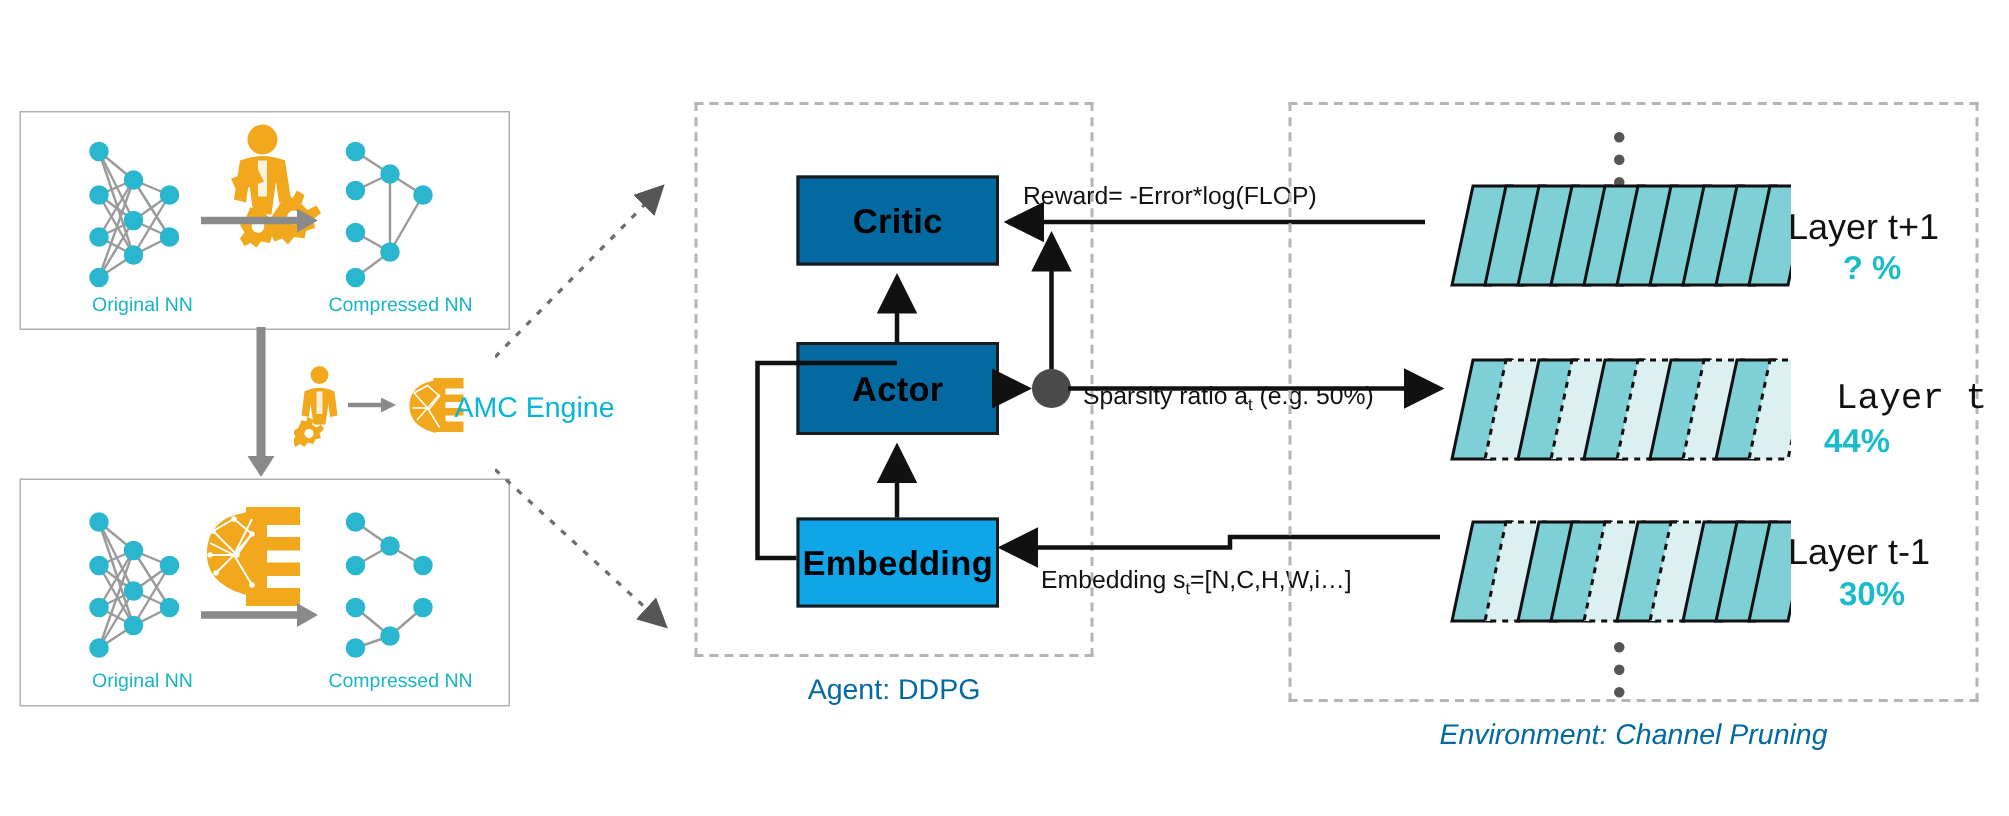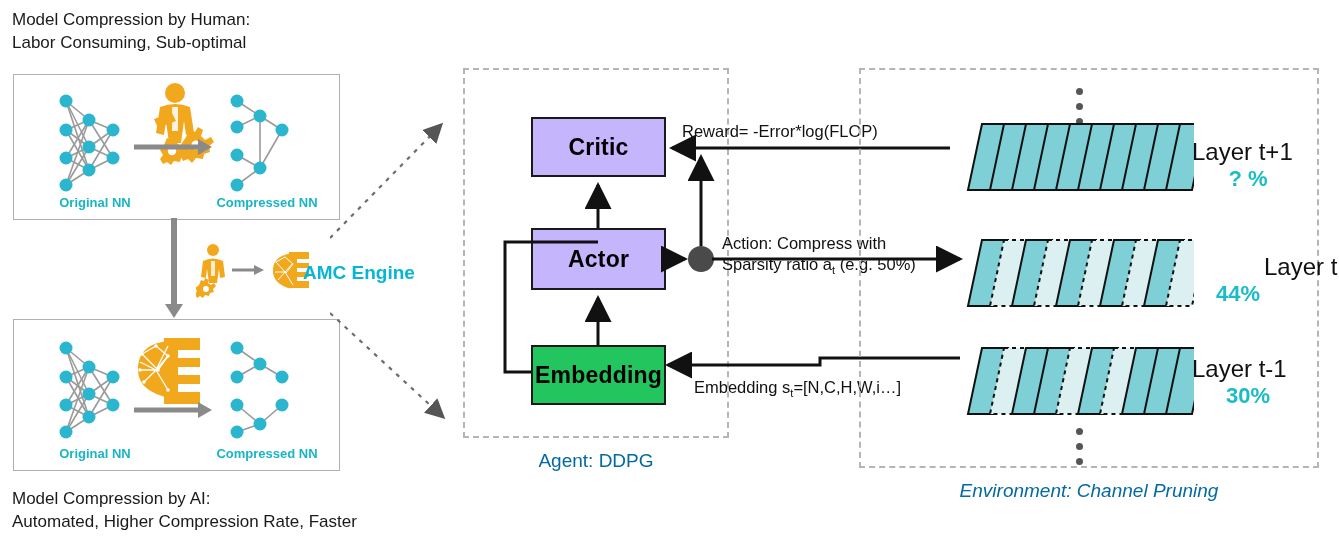--- a/index.html
+++ b/index.html
@@ -24,21 +24,20 @@
   .caption {
     font-size: 17px;
     line-height: 23px;
     color: #1a1a1a;
     white-space: pre-line;
   }
   .panel {
     border: 1px solid #b0b0b0;
     background: #ffffff;
     box-sizing: border-box;
-    font-weight: bold;
   }
   .nn-label {
     font-size: 13px;
     color: #18b5c4;
     text-align: center;
     font-family: "Liberation Sans", sans-serif;
   }
 
   
   .dashed-box {
@@ -58,22 +57,22 @@
     box-sizing: border-box;
     border: 2px solid #1a1a1a;
     display: flex;
     align-items: center;
     justify-content: center;
     font-weight: bold;
     font-size: 23px;
     color: #000000;
     letter-spacing: .2px;
   }
-  .blk.orange { background: #c4b5fd; }
-  .blk.lightblue { background: #22c55e; }
+  .blk.orange { background: #0369a1; }
+  .blk.lightblue { background: #0ea5e9; }
 
   .dot-node {
     width: 26px; height: 26px;
     border-radius: 50%;
     background: #4a4a4a;
   }
 
   
   .ann {
     font-size: 16.5px;
@@ -92,43 +91,39 @@
   .layer-pct {
     font-size: 22px;
     font-weight: bold;
     color: #19BCC8;
     white-space: nowrap;
     text-align: center;
   }
 
   .amc-label {
     font-size: 19px;
-    font-weight: bold;
+    font-weight: normal;
     color: #06B6D4;
     white-space: nowrap;
   }
 
   .vdots span {
     display: block;
     width: 7px; height: 7px;
     border-radius: 50%;
     background: #555555;
     margin-bottom: 8px;
   }
 </style>
 </head>
 <body>
 
 <div id="page">
 
-  <div class="abs caption" style="left:12px; top:8px;">Model Compression by Human:
-Labor Consuming, Sub-optimal</div>
-
-  <div class="abs caption" style="left:12px; top:487px;">Model Compression by AI:
-Automated, Higher Compression Rate, Faster</div>
+
 
   <div class="abs panel" style="left:13px; top:74px; width:327px; height:146px;">
     <svg width="325" height="144" viewBox="0 0 325 144">
 
       <g stroke="#9a9a9a" stroke-width="1.6" fill="none">
         <line x1="52" y1="26" x2="75" y2="45"></line>
           <line x1="52" y1="26" x2="75" y2="72"></line>
         <line x1="52" y1="26" x2="75" y2="95"></line>
         <line x1="52" y1="55" x2="75" y2="45"></line>
           <line x1="52" y1="55" x2="75" y2="72"></line>
@@ -361,21 +356,21 @@
     <line x1="6" y1="129" x2="25" y2="129" stroke="#111111" stroke-width="3" marker-end="url(#sArrow)"></line>
 
     <line x1="52" y1="129" x2="300" y2="129" stroke="#111111" stroke-width="3" marker-end="url(#sArrow)"></line>
 
     <path d="M300 228 L160 228 L160 235 L8 235" stroke="#111111" stroke-width="3" fill="none" marker-end="url(#sArrowL)"></path>
   </svg>
 
   <div class="abs ann" style="left:682px; top:121px;">Reward= -Error*log(FLOP)</div>
 
   <div class="abs ann" style="left:722px; top:233px;">
-    <span>Action: Compress with</span><br>
+    <br>
     <span>Sparsity ratio a</span><sub>t</sub><span> (e.g. 50%)</span>
   </div>
 
   <div class="abs ann" style="left:694px; top:377px;text-align:center;">
     <span>Embedding s</span><sub>t</sub><span>=[N,C,H,W,i…]</span>
   </div>
 
   <div class="abs dashed-box" style="left:859px; top:68px; width:460px; height:400px;"></div>
   <div class="abs section-caption" style="left:859px; top:480px; width:460px;font-style:italic;">Environment: Channel Pruning</div>
 
@@ -415,21 +410,21 @@
         <polygon points="64,8 90,8 76,74 50,74" fill="#7FCFD6" stroke="#111111" stroke-width="2"></polygon>
         <polygon points="86,8 112,8 98,74 72,74" fill="#DCEFF1" stroke="#111111" stroke-width="2" stroke-dasharray="4,4"></polygon>
         <polygon points="108,8 134,8 120,74 94,74" fill="#7FCFD6" stroke="#111111" stroke-width="2"></polygon>
         <polygon points="130,8 156,8 142,74 116,74" fill="#DCEFF1" stroke="#111111" stroke-width="2" stroke-dasharray="4,4"></polygon>
         <polygon points="152,8 178,8 164,74 138,74" fill="#7FCFD6" stroke="#111111" stroke-width="2"></polygon>
         <polygon points="174,8 200,8 186,74 160,74" fill="#DCEFF1" stroke="#111111" stroke-width="2" stroke-dasharray="4,4"></polygon>
         <polygon points="196,8 222,8 208,74 182,74" fill="#7FCFD6" stroke="#111111" stroke-width="2"></polygon>
         <polygon points="218,8 244,8 230,74 204,74" fill="#DCEFF1" stroke="#111111" stroke-width="2" stroke-dasharray="4,4"></polygon>
       </g>
   </svg>
-  <div class="abs layer-name" style="left:1264px; top:253px;">Layer t</div>
+  <div class="abs layer-name" style="left:1224px; top:253px;font-family:Liberation Mono, monospace;">Layer t</div>
   <div class="abs layer-pct" style="left:1192px; top:281px; width:92px;">44%</div>
 
   <svg class="abs" style="left:962px; top:340px;" width="232" height="86">
     <g id="lrow3">
         <polygon points="20,8 46,8 32,74 6,74" fill="#7FCFD6" stroke="#111111" stroke-width="2"></polygon>
         <polygon points="42,8 68,8 54,74 28,74" fill="#DCEFF1" stroke="#111111" stroke-width="2" stroke-dasharray="4,4"></polygon>
         <polygon points="64,8 90,8 76,74 50,74" fill="#7FCFD6" stroke="#111111" stroke-width="2"></polygon>
         <polygon points="86,8 112,8 98,74 72,74" fill="#7FCFD6" stroke="#111111" stroke-width="2"></polygon>
         <polygon points="108,8 134,8 120,74 94,74" fill="#DCEFF1" stroke="#111111" stroke-width="2" stroke-dasharray="4,4"></polygon>
         <polygon points="130,8 156,8 142,74 116,74" fill="#7FCFD6" stroke="#111111" stroke-width="2"></polygon>

